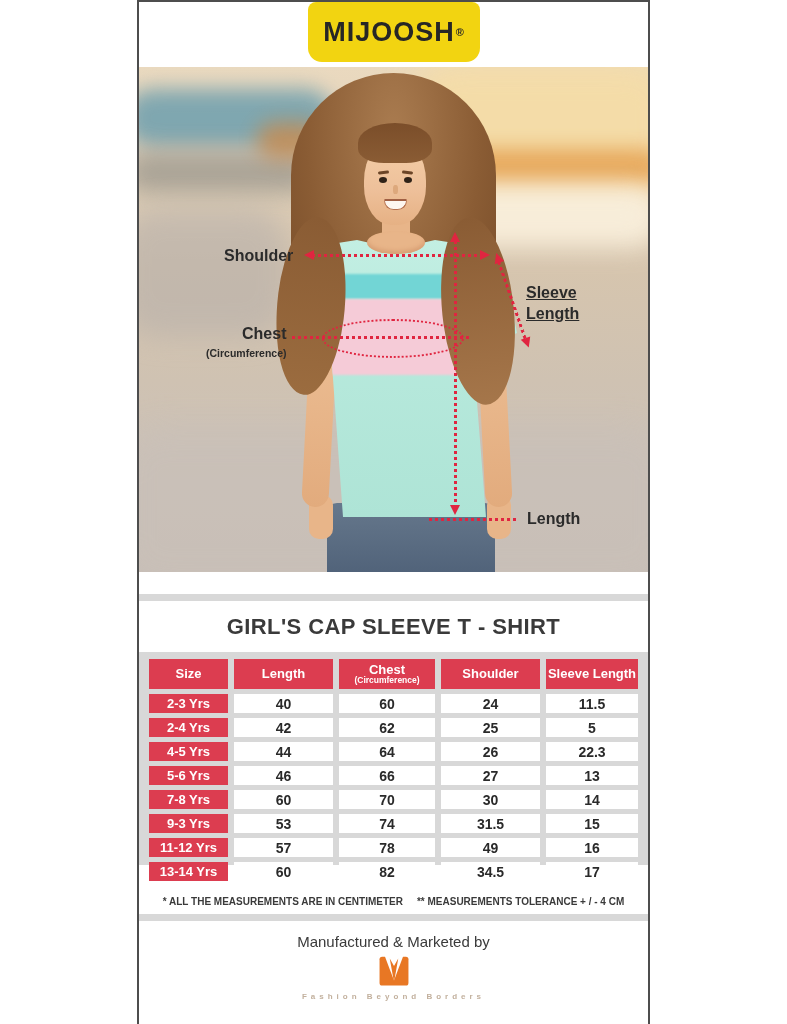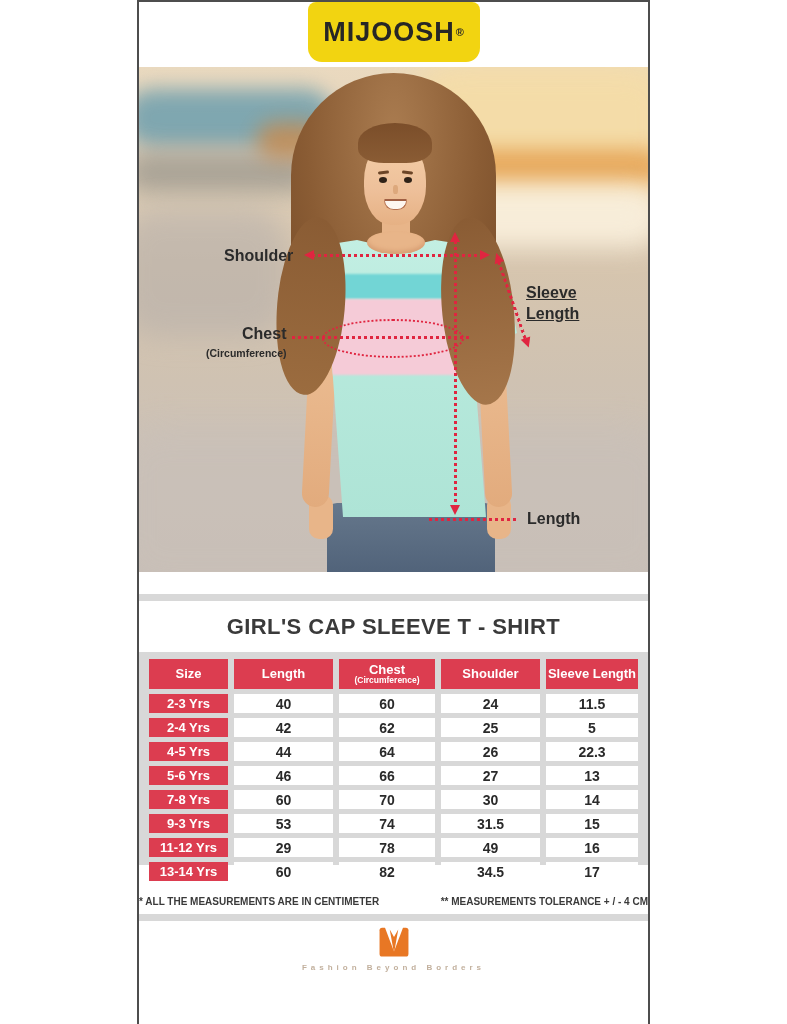--- a/index.html
+++ b/index.html
@@ -82,21 +82,21 @@
   .table-section { position:absolute; left:0; top:650px; width:100%; height:213px; background:#d8d8d8; padding:7px 9px 0 10px; }
   .grid { display:grid; grid-template-columns:79px 99px 96px 99px 92px; column-gap:6px; row-gap:5px; }
   .hcell { background:#dc3d50; color:#ffffff; font-weight:bold; height:30px;
     display:flex; flex-direction:column; align-items:center; justify-content:center; font-size:13px; line-height:1.05; white-space:nowrap; }
   .hcell .sub { font-size:8.5px; font-weight:bold; }
   .scell { background:#dc3d50; color:#ffffff; font-weight:bold; height:19px; font-size:13px;
     display:flex; align-items:center; justify-content:center; white-space:nowrap; }
   .vcell { background:#ffffff; color:#2a2a2a; font-weight:bold; height:19px; font-size:14px;
     display:flex; align-items:center; justify-content:center; }
   .note-band { position:absolute; left:0; top:886px; width:100%; height:26px; background:#ffffff;
-    display:flex; align-items:center; justify-content:space-between; gap:14px; }
+    display:flex; align-items:center; justify-content:center; gap:14px; }
   .note-band span { font-size:10px; font-weight:bold; color:#3a3a3a; white-space:nowrap; }
   .rule2 { position:absolute; left:0; top:912px; width:100%; height:7px; background:#d8d8d8; }
   .footer { position:absolute; left:0; top:919px; width:100%; height:103px; background:#ffffff;
     display:flex; flex-direction:column; align-items:center; }
   .mfg { margin-top:12px; font-size:15px; color:#3a3a3a; }
   .mlogo { margin-top:5px; width:34px; height:34px; }
   .company { margin-top:2px; font-size:13.5px; font-weight:bold; color:#e87b28; letter-spacing:1.2px; white-space:nowrap; }
   .tagline { margin-top:3px; font-size:8px; font-weight:bold; color:#c2b09d; letter-spacing:4px; white-space:nowrap; }
 </style>
 </head>
@@ -211,40 +211,41 @@
       <div class="vcell">30</div>
       <div class="vcell">14</div>
 
       <div class="scell">9-3 Yrs</div>
       <div class="vcell">53</div>
       <div class="vcell">74</div>
       <div class="vcell">31.5</div>
       <div class="vcell">15</div>
 
       <div class="scell">11-12 Yrs</div>
-      <div class="vcell">29</div>
+      <div class="vcell">57</div>
       <div class="vcell">78</div>
       <div class="vcell">49</div>
       <div class="vcell">16</div>
 
       <div class="scell">13-14 Yrs</div>
       <div class="vcell">60</div>
       <div class="vcell">82</div>
       <div class="vcell">34.5</div>
       <div class="vcell">17</div>
     </div>
   </div>
 
   <div class="note-band">
     <span>* ALL THE MEASUREMENTS ARE IN CENTIMETER</span>
     <span>** MEASUREMENTS TOLERANCE + / - 4 CM</span>
   </div>
   <div class="rule2"></div>
 
   <div class="footer">
+    <div class="mfg">Manufactured &amp; Marketed by</div>
     <svg class="mlogo" viewBox="0 0 40 40">
       <rect x="3" y="2" width="34" height="34" rx="3" fill="#e87724"></rect>
       <polygon points="9,1 31,1 20,30" fill="#ffffff"></polygon>
       <path d="M15 4 L20 13 L25 4 L20 32 Z" fill="#e87724"></path>
     </svg>
     <div class="tagline">Fashion Beyond Borders</div>
   </div>
 
 </div>
 

